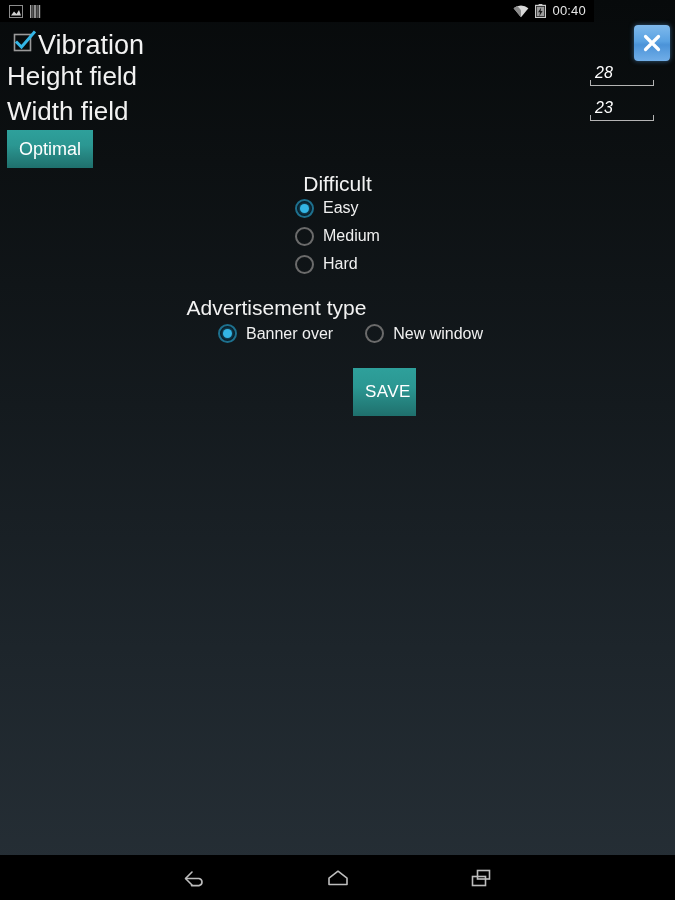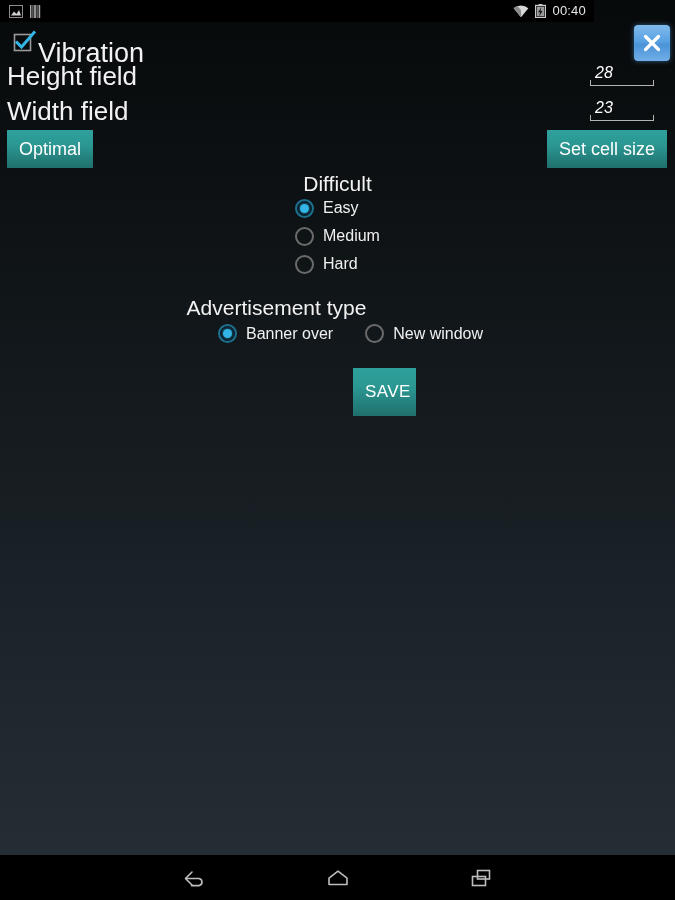--- a/index.html
+++ b/index.html
@@ -67,21 +67,20 @@
     cursor: pointer;
   }
   .vib-label {
     position: absolute;
     left: 38px;
     top: 0px;
     font-size: 27px;
     color: #f2f2f2;
     line-height: 42px;
     white-space: nowrap;
-    margin-top: 8px;
   }
   .close-btn {
     position: absolute;
     right: 5px;
     top: 1px;
     width: 36px;
     height: 36px;
     border-radius: 4px;
     background: linear-gradient(to bottom, #7fb9ec 0%, #5aa2e2 45%, #4b93d8 55%, #71aee8 100%);
     box-shadow: 0 0 5px rgba(90,162,226,0.55);
@@ -334,21 +333,20 @@
 
   <div class="field-row w">
     <span class="field-label">Width field</span>
     <div class="edit-wrap">
       <span class="edit-val">23</span>
       <div class="edit-underline"></div>
     </div>
   </div>
 
   <button class="btn-teal btn-optimal">Optimal</button>
-  <button class="btn-teal btn-setcell">Set cell size</button>
 
   <div class="difficult-title">Difficult</div>
   <div class="radio-list">
     <div class="radio-item">
       <span class="radio on"></span>
       <span class="radio-label">Easy</span>
     </div>
     <div class="radio-item">
       <span class="radio off"></span>
       <span class="radio-label">Medium</span>

